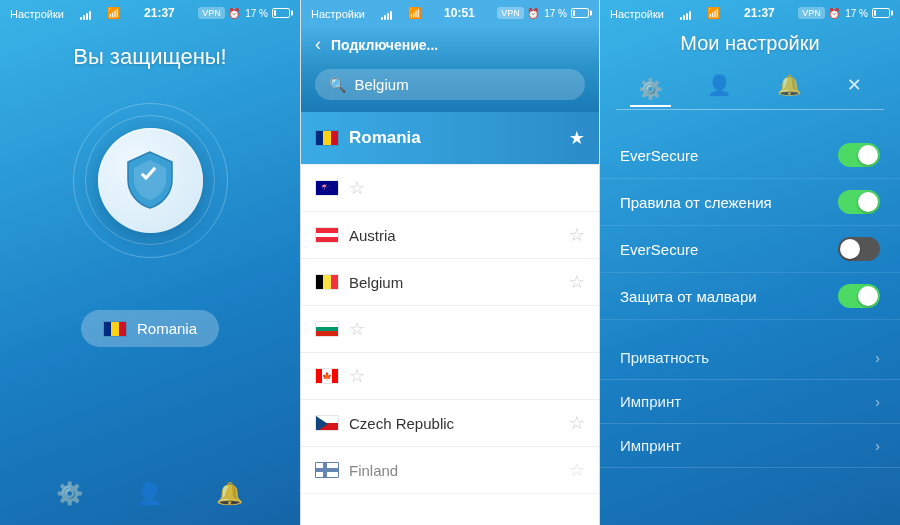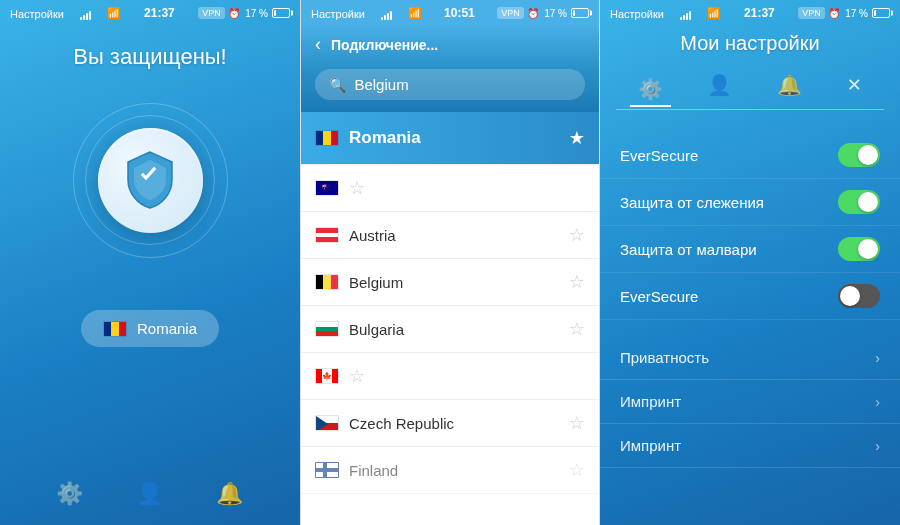--- a/index.html
+++ b/index.html
@@ -506,21 +506,20 @@
     </div>
 
     <div class="country-item">
       <div class="flag">
         <div class="flag-bg-s">
           <div class="bg-white"></div>
           <div class="bg-green"></div>
           <div class="bg-red"></div>
         </div>
       </div>
-      <span class="country-name">Bulgaria</span>
       <span class="star-icon star-empty">☆</span>
     </div>
 
     <div class="country-item">
       <div class="flag">
         <div class="flag-ca-s">
           <div class="ca-red-l"></div>
           <div class="ca-white">
               <span class="ca-maple">🍁</span>
             </div>
@@ -590,37 +589,37 @@
   </div>
 
   <div class="settings-content">
     <div class="settings-row">
       <span class="settings-label">EverSecure</span>
       <div class="toggle">
         <div class="toggle-thumb"></div>
       </div>
     </div>
     <div class="settings-row">
-      <span class="settings-label">Защита от слежения</span>
+      <span class="settings-label">Правила от слежения</span>
       <div class="toggle">
         <div class="toggle-thumb"></div>
+      </div>
+    </div>
+    <div class="settings-row">
+      <span class="settings-label">EverSecure</span>
+      <div class="toggle" style="background:#555;">
+        <div class="toggle-thumb" style="right:auto; left:2px;"></div>
       </div>
     </div>
     <div class="settings-row">
       <span class="settings-label">Защита от малвари</span>
       <div class="toggle">
         <div class="toggle-thumb"></div>
       </div>
     </div>
-    <div class="settings-row">
-      <span class="settings-label">EverSecure</span>
-      <div class="toggle" style="background:#555;">
-        <div class="toggle-thumb" style="right:auto; left:2px;"></div>
-      </div>
-    </div>
     <div class="settings-divider"></div>
     <div class="settings-nav-row">
       <span class="settings-nav-label">Приватность</span>
       <span class="chevron-right">›</span>
     </div>
     <div class="settings-nav-row">
       <span class="settings-nav-label">Импринт</span>
       <span class="chevron-right">›</span>
     </div>
     <div class="settings-nav-row">

